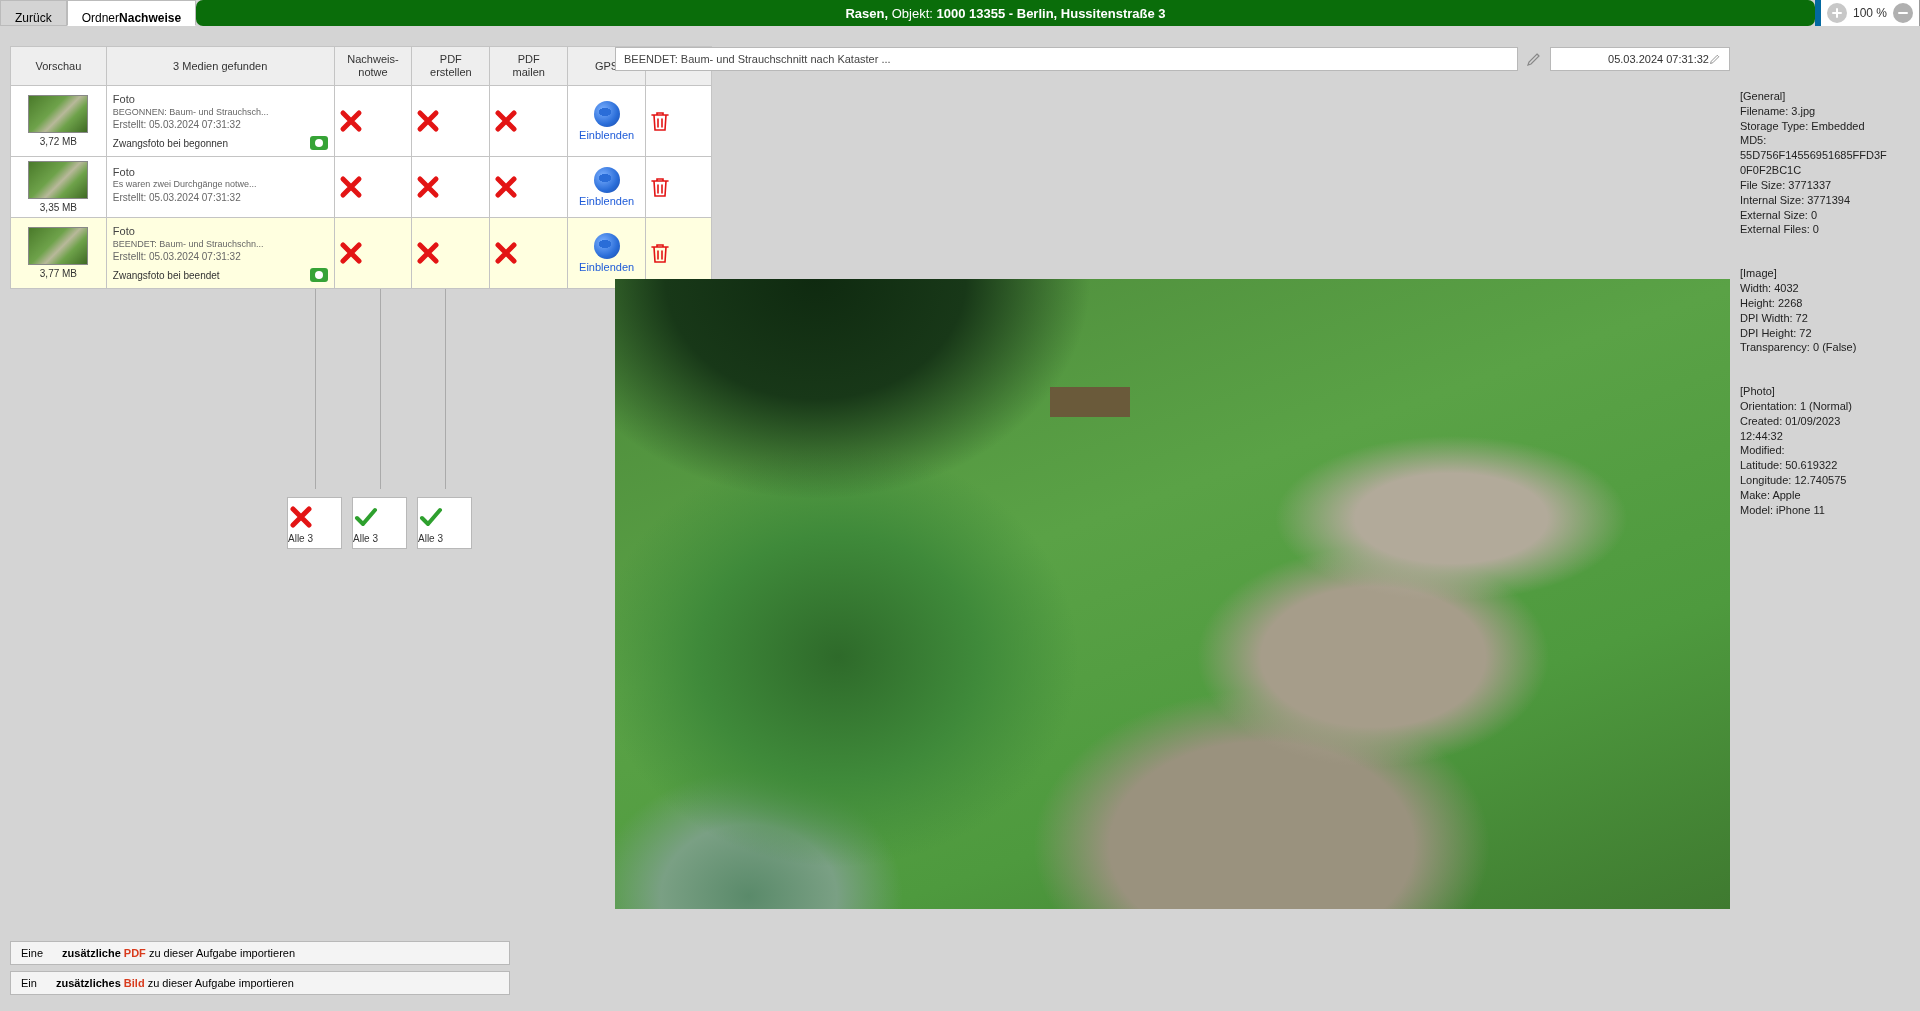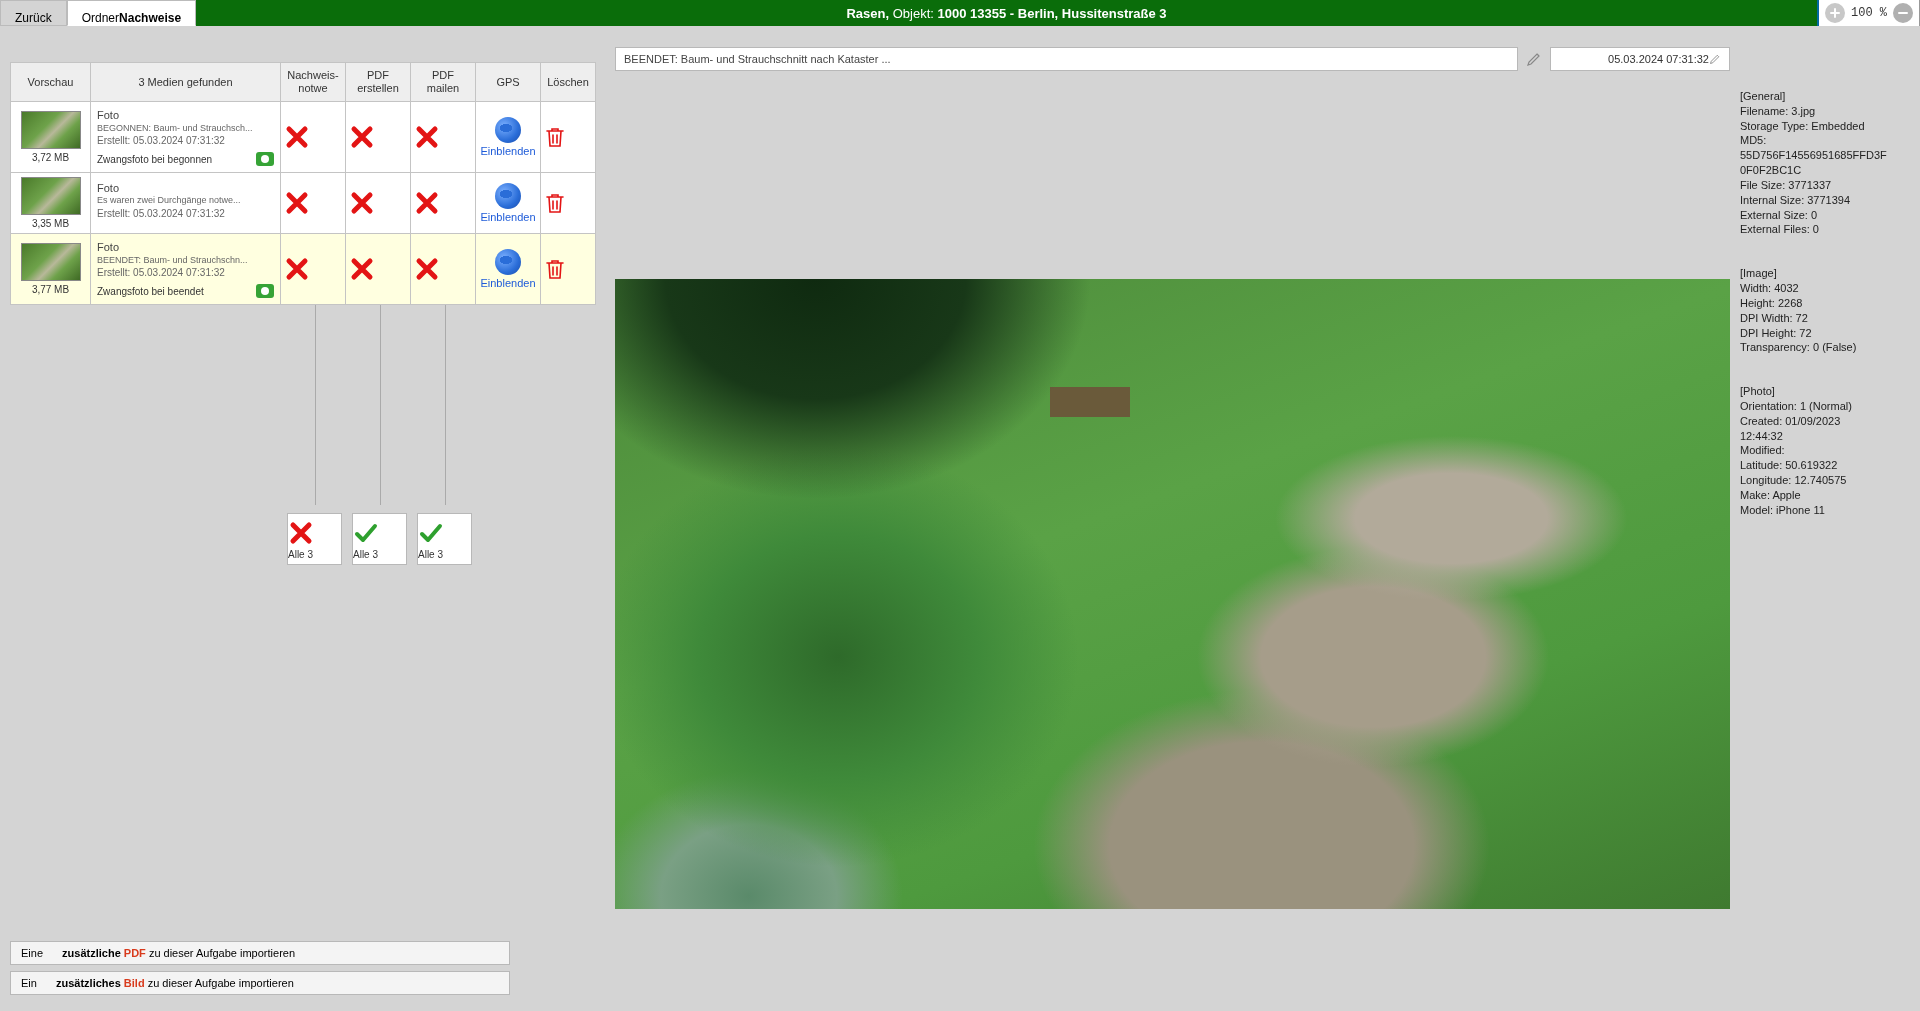--- a/index.html
+++ b/index.html
@@ -35,31 +35,31 @@
   }
   .titlebar {
     flex:1;
     background:#0a6d0a;
     color:#fff;
     display:flex;
     align-items:center;
     justify-content:center;
     font-size:13px;
     font-weight:bold;
+    border-radius:7px;
   }
   .titlebar .light { font-weight:normal; }
   .zoombox {
     display:flex;
     align-items:center;
     gap:6px;
     background:#fff;
     padding:0 6px;
-    border-left:2px solid #0369a1;
+    border-left:6px solid #0369a1;
     border-right:1px solid #999;
-    font-family:Liberation Mono, monospace;
   }
   .zoom-btn {
     width:20px;height:20px;border-radius:50%;
     display:flex;align-items:center;justify-content:center;
     color:#fff;font-weight:bold;cursor:pointer;
     background:#bfbfbf;
   }
   .zoom-btn.plus { background:#c8c8c8; }
   .zoom-btn.minus { background:#b0b0b0; }
   .zoom-lbl { font-size:12px; color:#333; }
@@ -71,22 +71,21 @@
     padding:20px 10px 10px 10px;
     gap:10px;
     overflow:hidden;
   }
   .left-pane {
     width:595px;
     display:flex;
     flex-direction:column;
   }
   .grid-wrap{
-    width:585px;
-    margin-top:16px;
+    width:702px;
   }
   table.media-grid {
     border-collapse:collapse;
     width:100%;
     table-layout:fixed;
   }
   table.media-grid th {
     background:#eeeeee;
     border:1px solid #c4c4c4;
     font-weight:normal;

